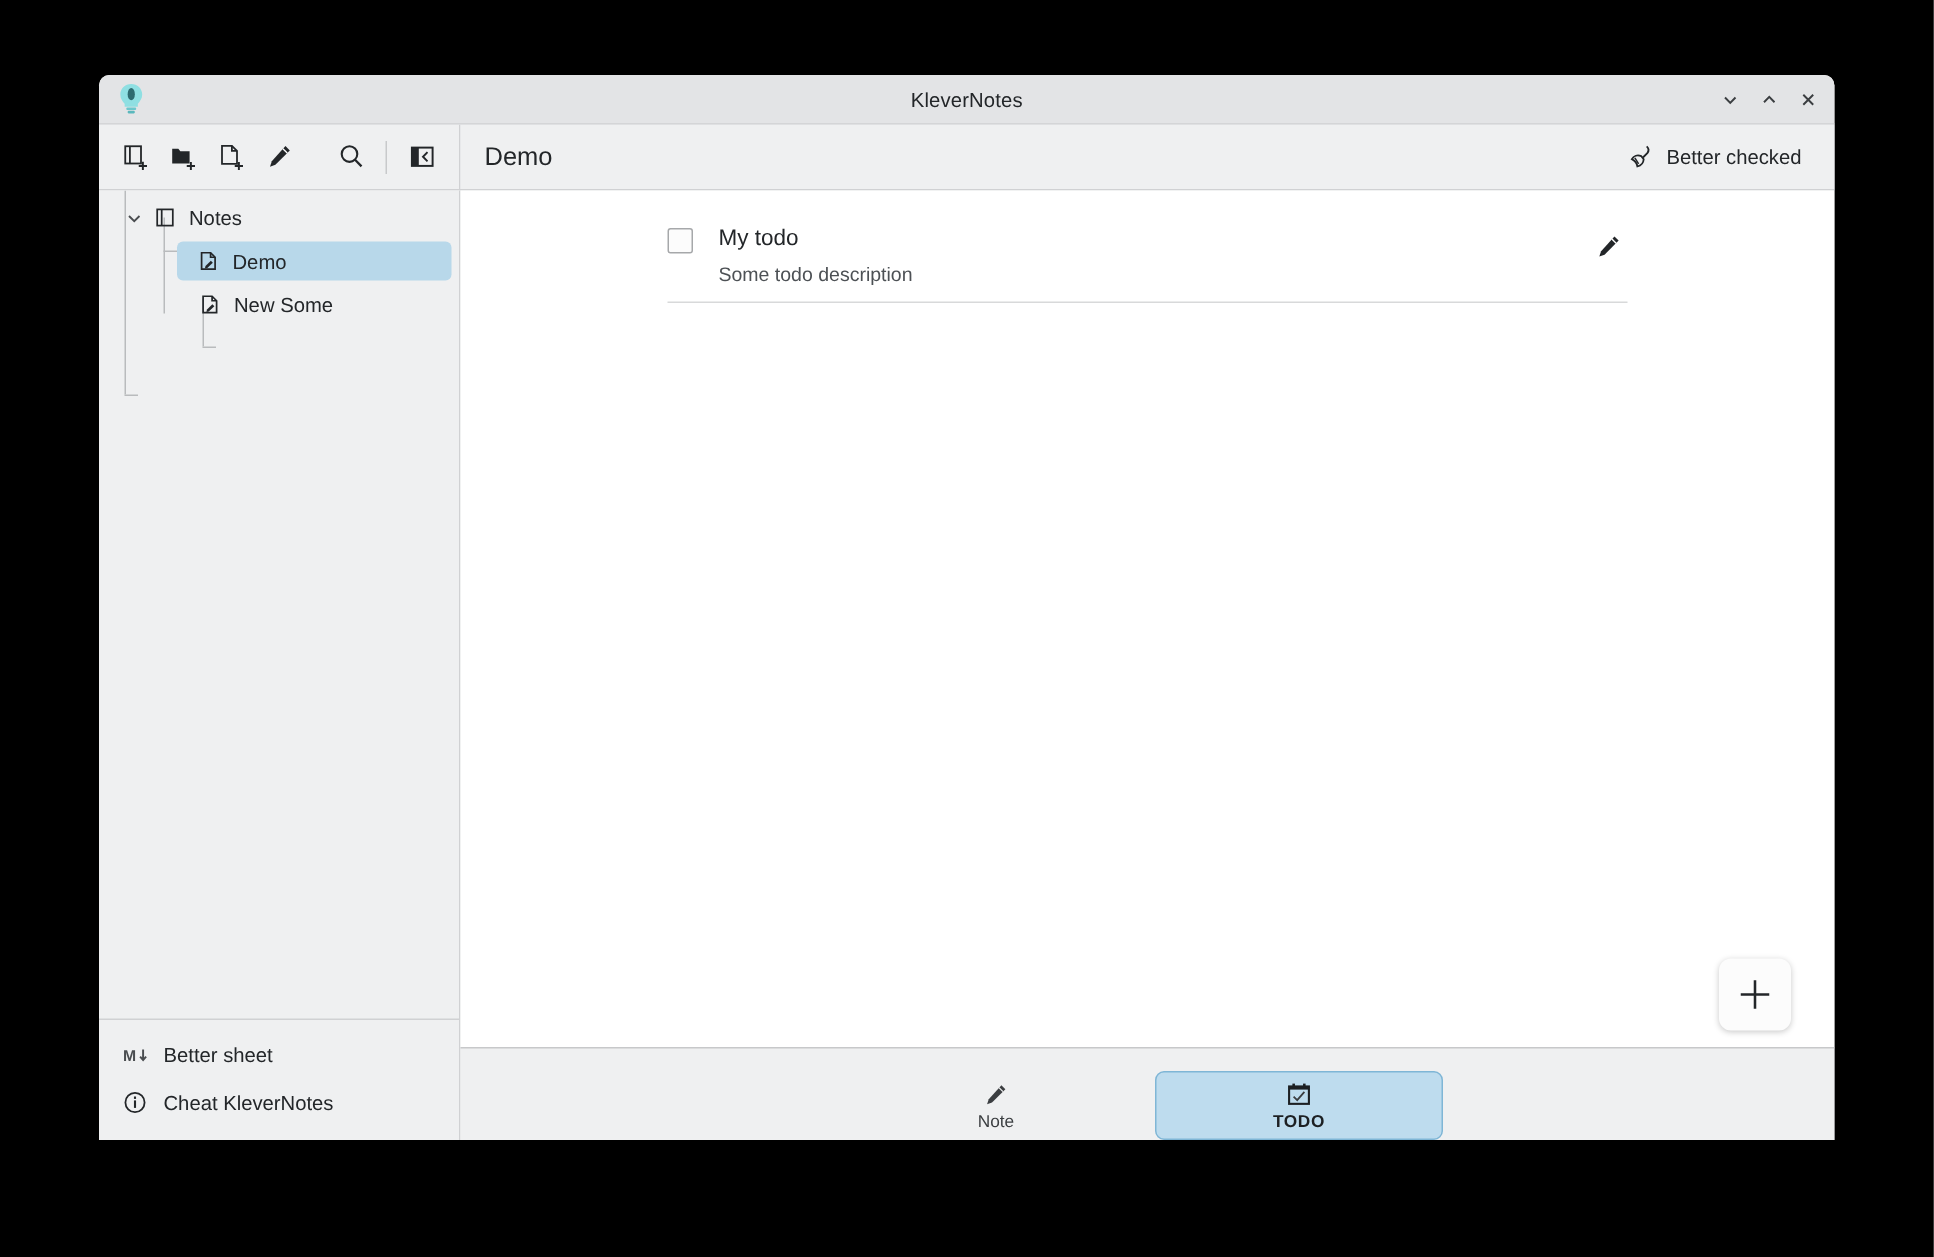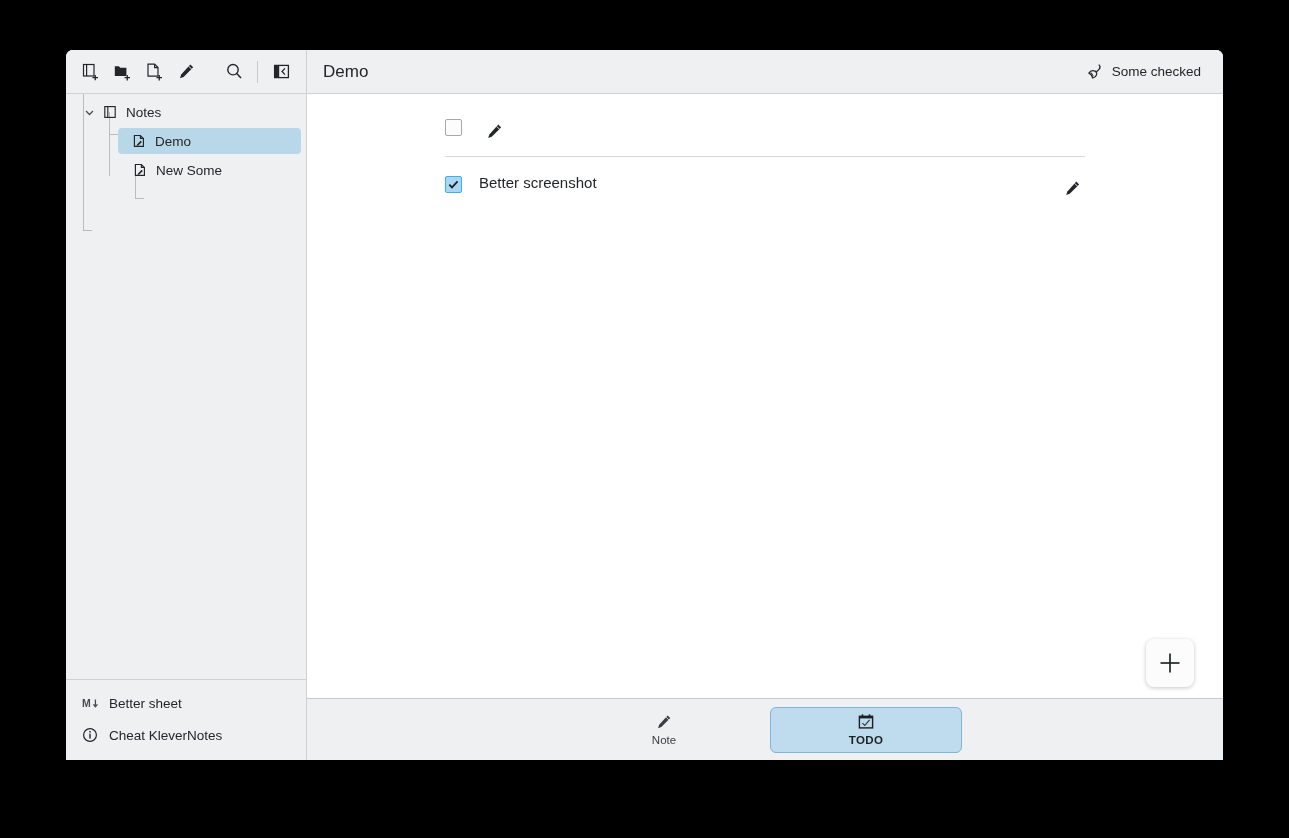--- a/index.html
+++ b/index.html
@@ -213,21 +213,21 @@
     display: flex; align-items: center; justify-content: center;
     color: #232629;
   }
 
   
   .bottom-bar {
     height: 62px;
     background: #eff0f1;
     border-top: 1px solid #c7c8ca;
     display: flex;
-    align-items: center;
+    align-items: flex-end;
     justify-content: center;
     gap: 10px;
     flex: none;
   }
   .btab {
     width: 192px; height: 46px;
     border-radius: 6px;
     display: flex;
     flex-direction: column;
     align-items: center;
@@ -242,20 +242,48 @@
   }
   .btab-ico { height: 18px; display: flex; align-items: center; justify-content: center; }
   .btab-lbl { font-size: 11.5px; }
   .btab.active .btab-lbl { font-weight: bold; color: #1d2023; letter-spacing: 0.4px; }
 </style>
 </head>
 <body>
 
 <div id="app-window">
 
+  <div class="titlebar">
+    <div class="app-logo">
+      <svg width="17" height="22" viewBox="0 0 17 22">
+        <path d="M8.5 1 C4.4 1 1.2 4.1 1.2 8 C1.2 10.8 2.8 12.6 4.1 14.2 L4.1 16.2 L12.9 16.2 L12.9 14.2 C14.2 12.6 15.8 10.8 15.8 8 C15.8 4.1 12.6 1 8.5 1 Z" fill="#8fdfe2"></path>
+        <rect x="5.2" y="16.6" width="6.6" height="1.8" rx="0.7" fill="#6cc7cc"></rect>
+        <rect x="6.1" y="18.9" width="4.8" height="1.7" rx="0.7" fill="#5bb8bd"></rect>
+        <ellipse cx="8.5" cy="7.8" rx="2.4" ry="4.1" fill="#2e6b70"></ellipse>
+      </svg>
+    </div>
+    <div class="win-title">KleverNotes</div>
+    <div class="win-buttons">
+      <div class="win-btn">
+        <svg width="13" height="13" viewBox="0 0 13 13">
+            <path d="M3 5 L6.5 8.6 L10 5" fill="none" stroke="#3b3e41" stroke-width="1.3"></path>
+          </svg>
+      </div>
+      <div class="win-btn">
+        <svg width="13" height="13" viewBox="0 0 13 13">
+            <path d="M3 8.2 L6.5 4.6 L10 8.2" fill="none" stroke="#3b3e41" stroke-width="1.3"></path>
+          </svg>
+      </div>
+      <div class="win-btn">
+        <svg width="13" height="13" viewBox="0 0 13 13">
+            <path d="M3.2 3.2 L9.8 9.8 M9.8 3.2 L3.2 9.8" stroke="#3b3e41" stroke-width="1.3"></path>
+          </svg>
+      </div>
+    </div>
+  </div>
 
   <div class="toolbar-row">
     <div class="toolbar-left">
 
       <div class="tb-btn">
         <svg width="19" height="19" viewBox="0 0 19 19">
           <rect x="2.5" y="2.5" width="10.5" height="11.5" fill="none" stroke="#232629" stroke-width="1.2"></rect>
           <line x1="5.6" y1="2.5" x2="5.6" y2="14" stroke="#232629" stroke-width="1.2"></line>
           <line x1="11.5" y1="15.6" x2="17" y2="15.6" stroke="#232629" stroke-width="1.3"></line>
           <line x1="14.25" y1="12.9" x2="14.25" y2="18.3" stroke="#232629" stroke-width="1.3"></line>
@@ -305,21 +333,21 @@
     </div>
 
     <div class="toolbar-right">
       <div class="header-title">Demo</div>
       <div class="clear-checked">
         <svg width="17" height="17" viewBox="0 0 17 17">
           <path d="M11.8 1.6 C13.3 3 13.5 4.4 12.2 6.1 L9.3 9" fill="none" stroke="#232629" stroke-width="1.25"></path>
           <path d="M8.2 8.1 C5.6 7 3.1 7.9 1.9 10.1 C4 11.1 5.2 12.6 5.6 15 C8 14.4 9.6 12.6 9.8 10.2 Z" fill="none" stroke="#232629" stroke-width="1.2"></path>
           <line x1="3.9" y1="9.3" x2="6.4" y2="13.2" stroke="#232629" stroke-width="1"></line>
         </svg>
-        <span>Some checked</span>
+        <span>Better checked</span>
       </div>
     </div>
   </div>
 
   <div class="body-split">
 
     <div class="sidebar">
       <div class="tree">
 
         <div class="guide" style="left:17px; top:0px; width:1px; height:136px;"></div>
@@ -392,47 +420,33 @@
       </div>
     </div>
 
     <div class="content-col">
       <div class="todo-area">
         <div class="todo-list">
 
           <div class="todo-item divided">
             <div class="cb-wrap">
               <div class="cbox"></div>
+            </div>
+            <div class="todo-texts">
+              <div class="todo-title">My todo</div>
+              <div class="todo-desc">Some todo description</div>
             </div>
             <div class="todo-edit">
               <svg width="19" height="19" viewBox="0 0 19 19">
                 <path d="M13.3 2.6 L16.1 5.4 L6.7 14.8 L3.2 16 L4.4 12.5 Z" fill="#232629"></path>
                 <path d="M11.6 4.3 L14.4 7.1" stroke="#fff" stroke-width="0.9"></path>
               </svg>
             </div>
           </div>
 
-          <div class="todo-item" style="padding-top:16px">
-            <div class="cb-wrap">
-              <div class="cbox checked">
-                <svg width="13" height="13" viewBox="0 0 13 13">
-                    <path d="M2.3 6.6 L5 9.4 L10.6 3.4" fill="none" stroke="#1d2023" stroke-width="1.7"></path>
-                  </svg>
-              </div>
-            </div>
-            <div class="todo-texts">
-              <div class="todo-title">Better screenshot</div>
-            </div>
-            <div class="todo-edit">
-              <svg width="19" height="19" viewBox="0 0 19 19">
-                <path d="M13.3 2.6 L16.1 5.4 L6.7 14.8 L3.2 16 L4.4 12.5 Z" fill="#232629"></path>
-                <path d="M11.6 4.3 L14.4 7.1" stroke="#fff" stroke-width="0.9"></path>
-              </svg>
-            </div>
-          </div>
 
         </div>
 
         <div class="fab">
           <svg width="28" height="28" viewBox="0 0 28 28">
             <line x1="14" y1="4.5" x2="14" y2="23.5" stroke="#232629" stroke-width="1.7"></line>
             <line x1="4.5" y1="14" x2="23.5" y2="14" stroke="#232629" stroke-width="1.7"></line>
           </svg>
         </div>
       </div>

